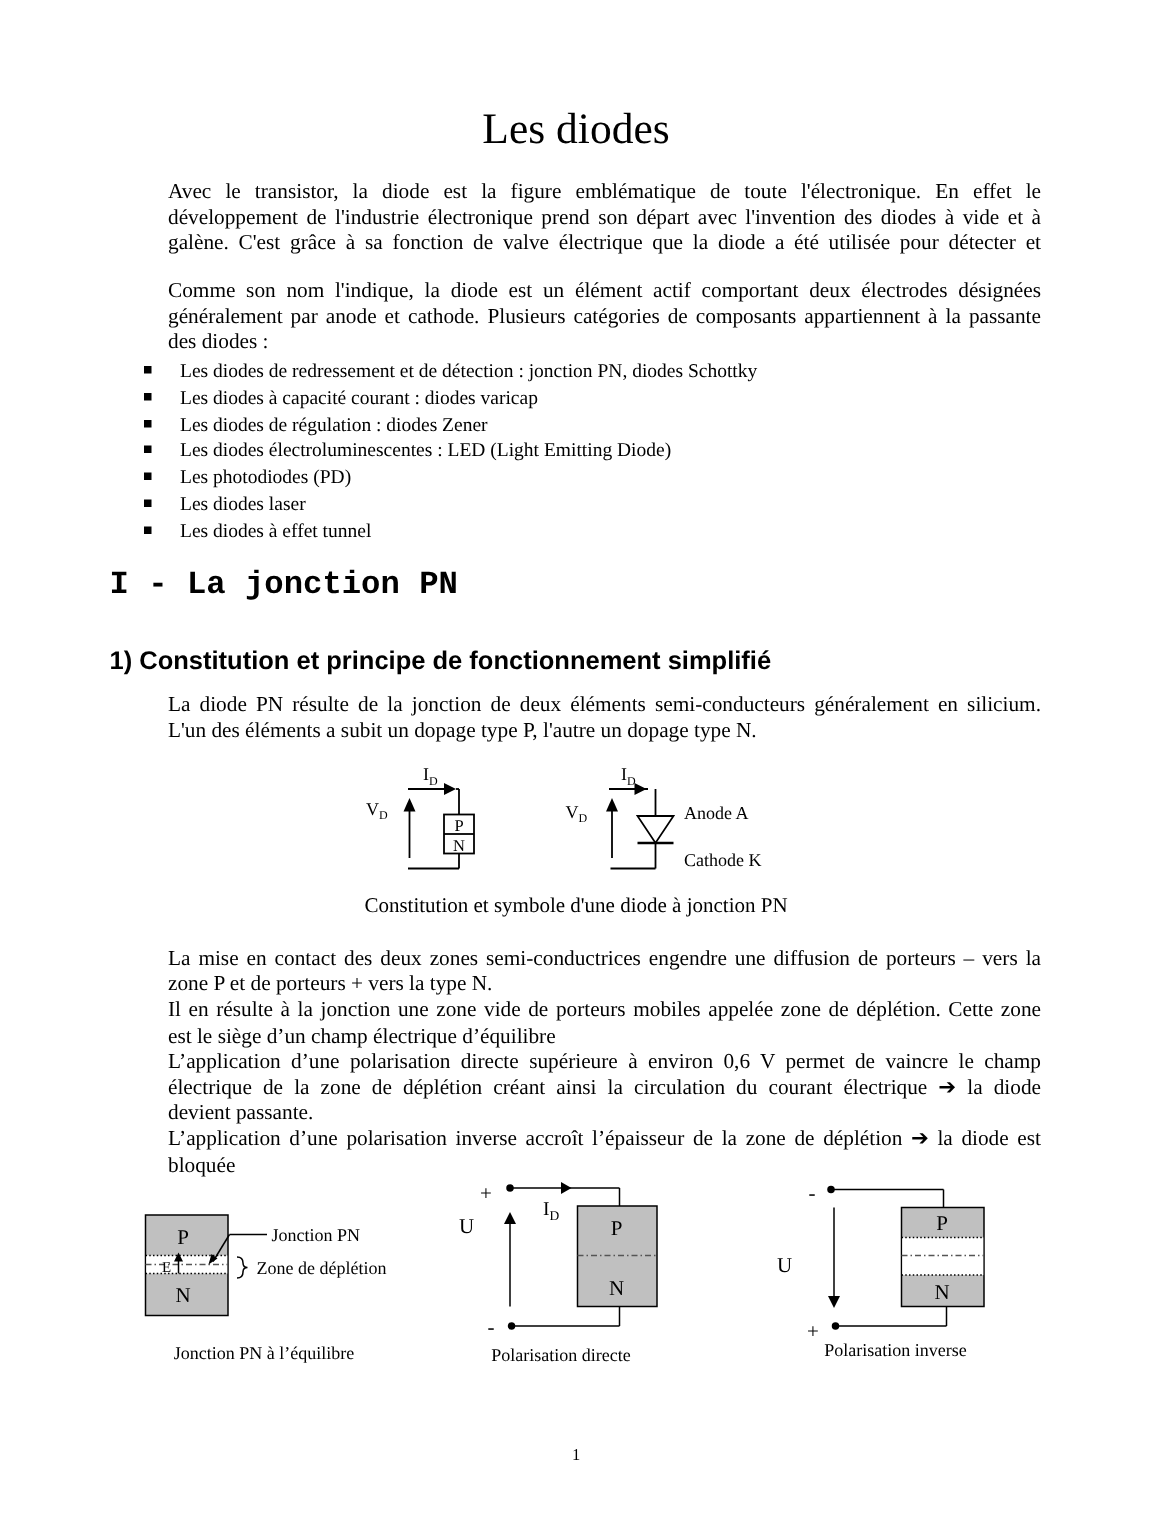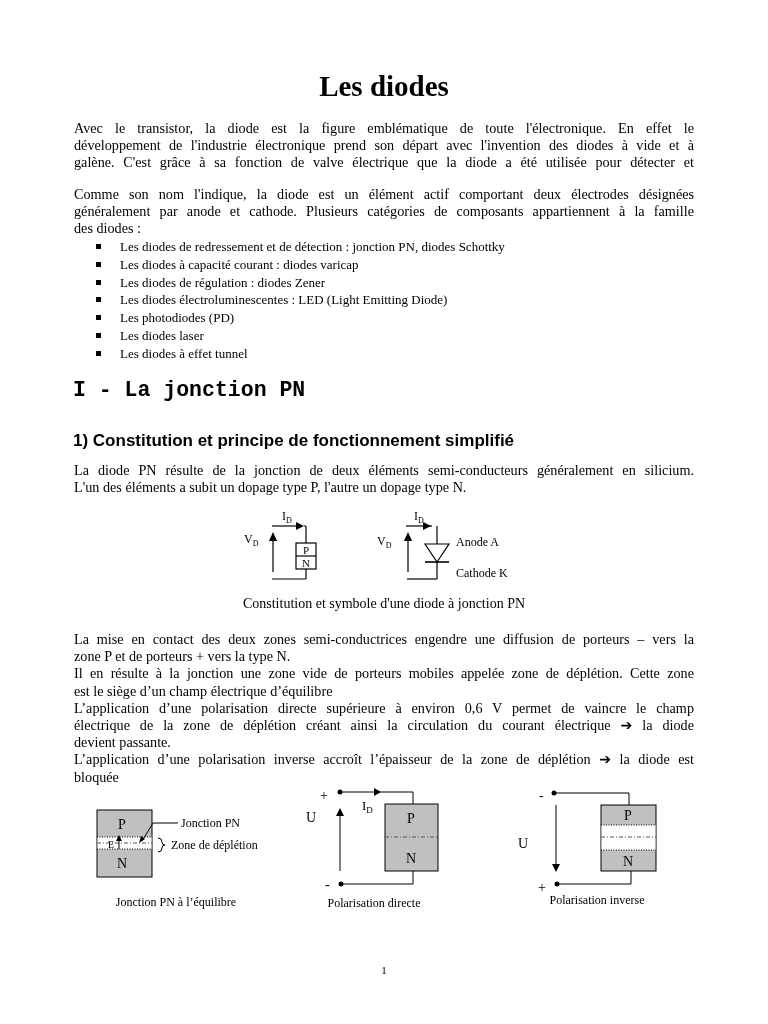--- a/index.html
+++ b/index.html
@@ -1,21 +1,21 @@
 <!DOCTYPE html>
 <html><head>
 <meta charset="utf-8">
 <style>
   html, body { margin:0; padding:0; background:#ffffff; }
   body { width:768px; height:1024px; position:relative; overflow:hidden;
          font-family:"Liberation Serif", serif; color:#000; }
   .abs { position:absolute; }
-  .title { left:0; width:768px; top:70px; text-align:center; font-size:29px; font-weight:bold; }
+  .title { left:0; width:768px; top:70px; text-align:center; font-size:29px; font-weight:normal; }
   .para { left:74px; width:620px; font-size:14.2px; line-height:17.2px; text-align:justify; }
-  .para .ln { display:block; }
+  .para .ln { display:block;margin-left:38px; }
   .para .ln.j { text-align:justify; text-align-last:justify; }
   ul.bul { left:96px; top:238px; margin:0; padding:0; list-style:none; font-size:13px; line-height:17.8px; }
   ul.bul li { position:relative; padding-left:24px; }
   ul.bul li .sq { position:absolute; left:0; top:6px; width:5px; height:5px; background:#000; }
   .h1 { left:73px; top:378px; font-family:Liberation Mono, monospace; font-weight:bold; font-size:21.5px; }
   .h2 { left:73px; top:431px; font-family:"Liberation Sans", sans-serif; font-weight:bold; font-size:17px; }
   svg text { font-family:"Liberation Serif", serif; }
 </style>
 </head>
 <body>
@@ -23,21 +23,21 @@
 <div class="abs title">Les diodes</div>
 
 <div class="abs para" style="top:120px;">
   <span class="ln j">Avec le transistor, la diode est la figure emblématique de toute l'électronique. En effet le</span>
   <span class="ln j">développement de l'industrie électronique prend son départ avec l'invention des diodes à vide et à</span>
   <span class="ln j">galène. C'est grâce à sa fonction de valve électrique que la diode a été utilisée pour détecter et</span>
 </div>
 
 <div class="abs para" style="top:186px;">
   <span class="ln j">Comme son nom l'indique, la diode est un élément actif comportant deux électrodes désignées</span>
-  <span class="ln j">généralement par anode et cathode. Plusieurs catégories de composants appartiennent à la famille</span>
+  <span class="ln j">généralement par anode et cathode. Plusieurs catégories de composants appartiennent à la passante</span>
   <span class="ln">des diodes :</span>
 </div>
 
 <ul class="abs bul">
   <li><span class="sq"></span><span>Les diodes de redressement et de détection : jonction PN, diodes Schottky</span></li>
   <li><span class="sq"></span><span>Les diodes à capacité courant : diodes varicap</span></li>
   <li><span class="sq"></span><span>Les diodes de régulation : diodes Zener</span></li>
   <li><span class="sq"></span><span>Les diodes électroluminescentes : LED (Light Emitting Diode)</span></li>
   <li><span class="sq"></span><span>Les photodiodes (PD)</span></li>
   <li><span class="sq"></span><span>Les diodes laser</span></li>

